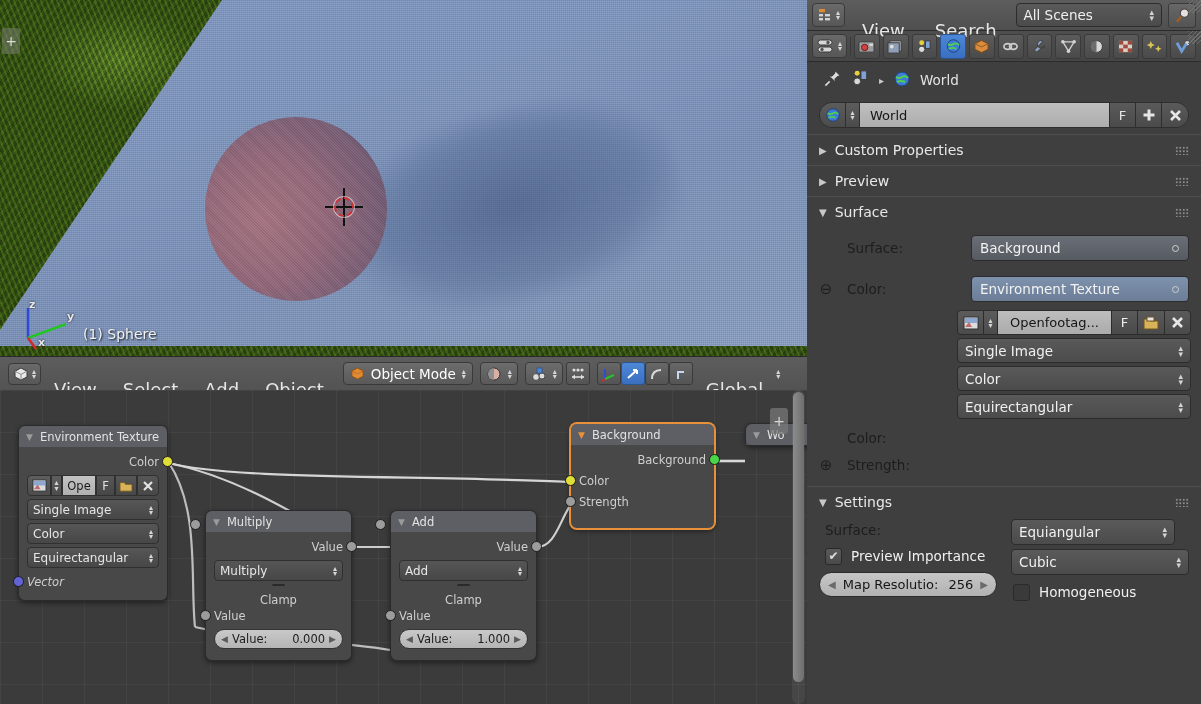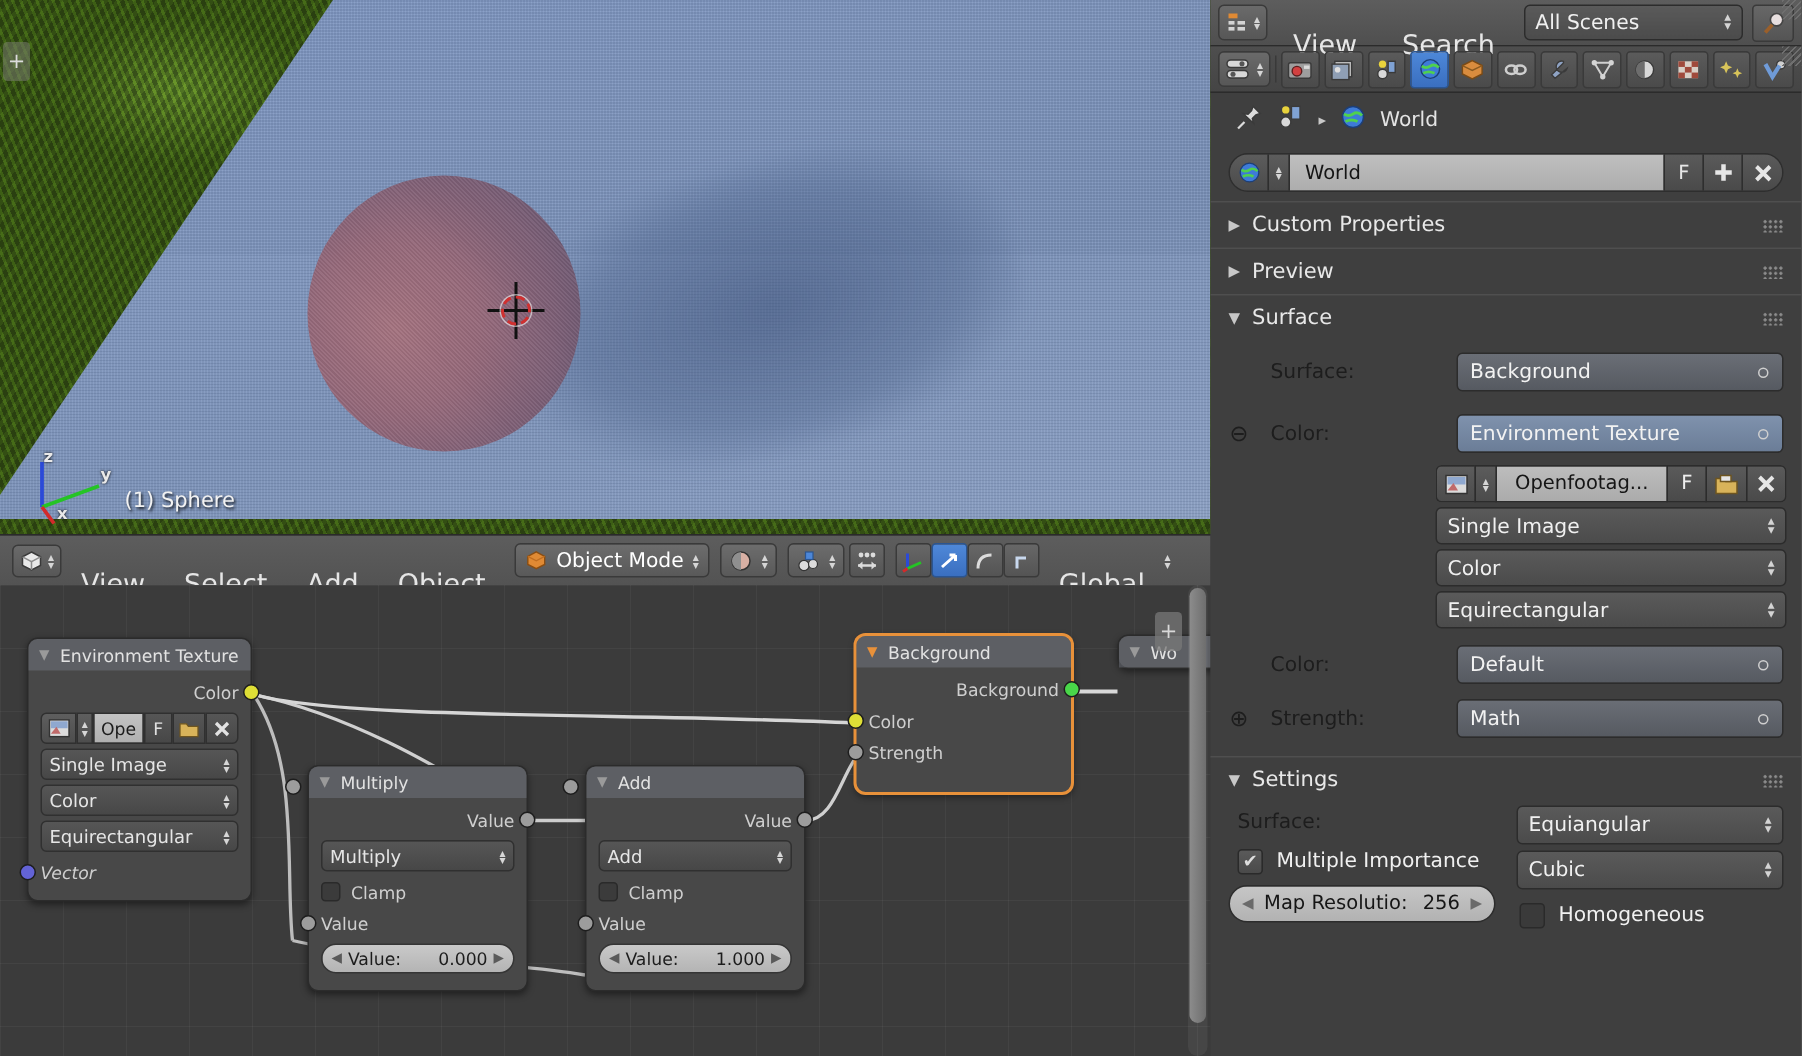--- a/index.html
+++ b/index.html
@@ -172,21 +172,21 @@
   }
   .n-val {
     height:20px; margin:3px 0;
     background: linear-gradient(#c9c9c9, #b4b4b4);
     border:1px solid #353535; border-radius:10px;
     display:flex; align-items:center; justify-content:space-between;
     padding:0 6px; color:#1c1c1c; font-size:11.5px;
   }
   .n-val .arrow { color:#5a5a5a; font-size:9px; }
   .n-val .mid { flex:1; display:flex; justify-content:space-between; padding:0 4px; }
-  .n-check { display:flex; align-items:center; gap:7px; font-size:11.5px; color:#cfcfcf; height:21px; }
+  .n-check { display:flex; align-items:center; gap:7px; font-size:11.5px; color:#cfcfcf; height:21px;flex-direction:column; }
   .cbox { width:13px; height:13px; border-radius:3px; background:#3b3b3b; border:1px solid #2a2a2a; }
   .tex-row { display:flex; align-items:stretch; height:21px; margin:3px 0; gap:0; }
   .tex-row > div { border:1px solid #303030; display:flex; align-items:center; justify-content:center; font-size:11.5px; }
   .tex-ico { width:24px; background: linear-gradient(#5e5e5e,#4d4d4d); border-radius:4px 0 0 4px; }
   .tex-name { flex:1; background: linear-gradient(#c3c3c3,#b0b0b0); color:#1c1c1c; }
   .tex-f { width:19px; background: linear-gradient(#565656,#474747); color:#e0e0e0; }
   .tex-b { width:22px; background: linear-gradient(#565656,#474747); color:#e0e0e0; }
   .tex-x { width:22px; background: linear-gradient(#565656,#474747); color:#e0e0e0; border-radius:0 4px 4px 0; }
 
   #node-scroll {
@@ -832,59 +832,51 @@
       </div>
       <div class="dd">
         <span>Equirectangular</span>
         <span class="ud">▴<br>▾</span>
       </div>
     </div>
 
     <div class="prow" style="padding-top:8px;">
       <span class="pexp"></span>
       <span class="plabel" style="padding-left:8px;">Color:</span>
-      <span class="fld">
-        <span>Default</span>
-        <span class="dot"></span>
-      </span>
     </div>
 
     <div class="prow" style="padding-top:7px;">
       <span class="pexp" style="font-size:15px;color:#1d1d1d;">⊕</span>
       <span class="plabel" style="padding-left:8px;">Strength:</span>
-      <span class="fld">
-        <span>Math</span>
-        <span class="dot"></span>
-      </span>
     </div>
 
     <div class="panel-head" style="margin-top:9px;">
       <span class="tri">▼</span>
       <span>Settings</span>
       <span class="grip"></span>
     </div>
 
     <div class="settings-grid">
       <div class="sg-col">
         <div class="sg-title">Surface:</div>
         <div class="chk-row">
           <span class="chk on">✔</span>
-          <span>Multiple Importance</span>
+          <span>Preview Importance</span>
         </div>
         <div class="numfld">
           <span class="arw">◀</span>
           <span class="mid">
             <span>Map Resolutio:</span>
             <span>256</span>
           </span>
           <span class="arw">▶</span>
         </div>
       </div>
       <div class="sg-col">
-        <div class="dd" style="height:26px;margin:0 0 4px 0;">
+        <div class="dd" style="height:26px;margin:0 14px 4px 0;">
           <span>Equiangular</span>
           <span class="ud">▴<br>▾</span>
         </div>
         <div class="dd" style="height:26px;margin:0;">
           <span>Cubic</span>
           <span class="ud">▴<br>▾</span>
         </div>
         <div class="chk-row" style="padding-left:2px;margin-top:4px;">
           <span class="chk"></span>
           <span>Homogeneous</span>

